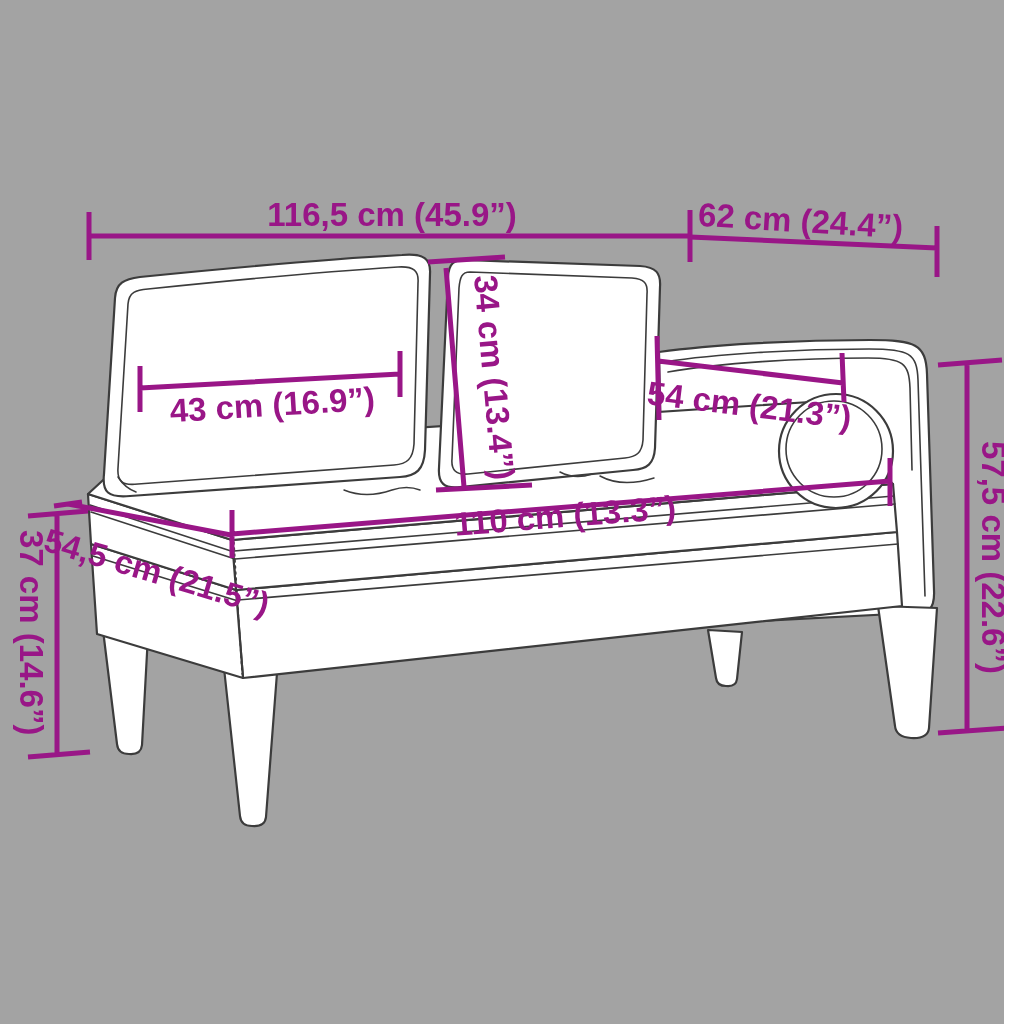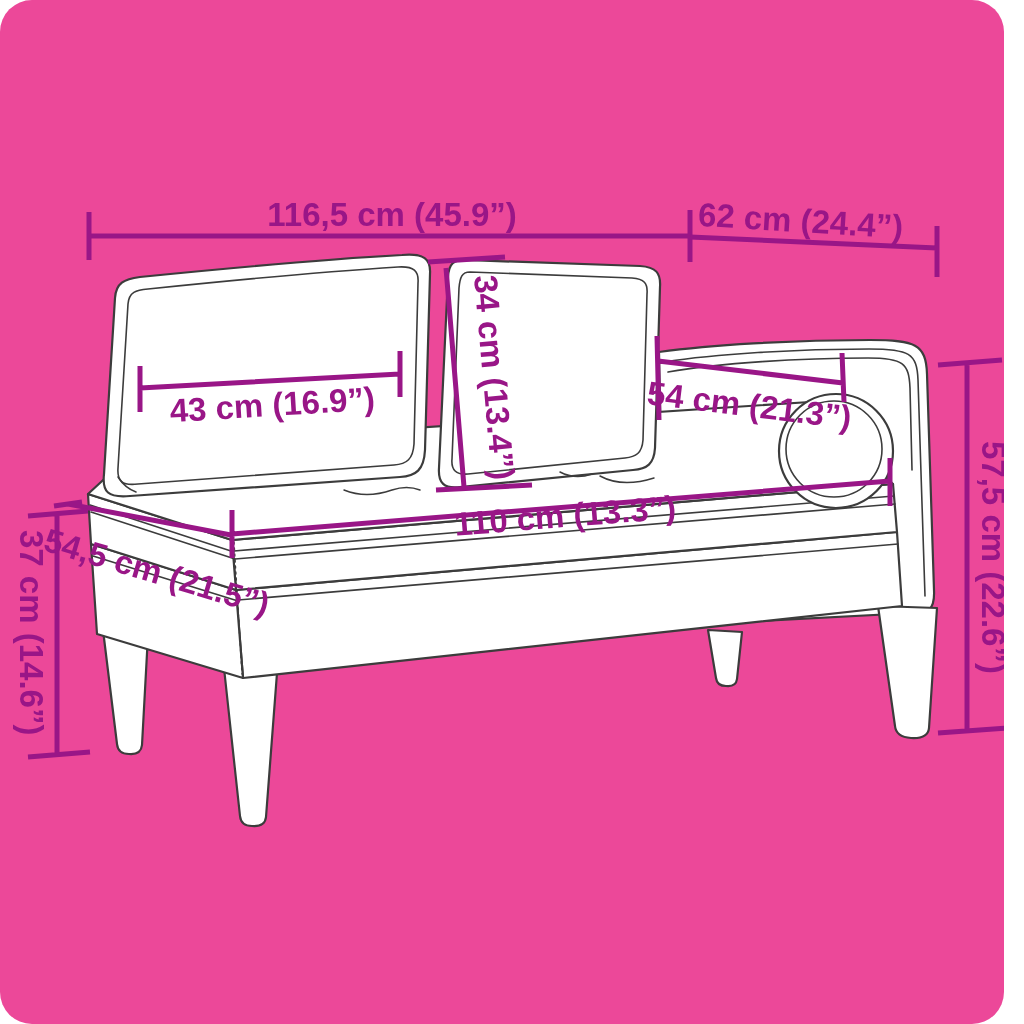--- a/index.html
+++ b/index.html
@@ -1,16 +1,16 @@
 <!DOCTYPE html>
 <html><head>
 <meta charset="utf-8">
 <style>
   html,body{margin:0;padding:0;background:#ffffff;}
-  .stage{width:1004px;height:1024px;position:relative;background:#ec4899;overflow:hidden;border-radius:32px;}
+  .stage{width:1004px;height:1024px;position:relative;background:#a3a3a3;overflow:hidden;}
   svg{display:block;}
   text{font-family:"Liberation Sans","DejaVu Sans",sans-serif;font-weight:700;font-size:33px;}
 </style>
 </head>
 <body>
 
 <div class="stage">
 <svg width="1024" height="1024" viewBox="0 0 1024 1024">
 
   <g fill="#ffffff" stroke-width="2.2" stroke-linejoin="round" stroke-linecap="round" stroke="#3c3c3c">

